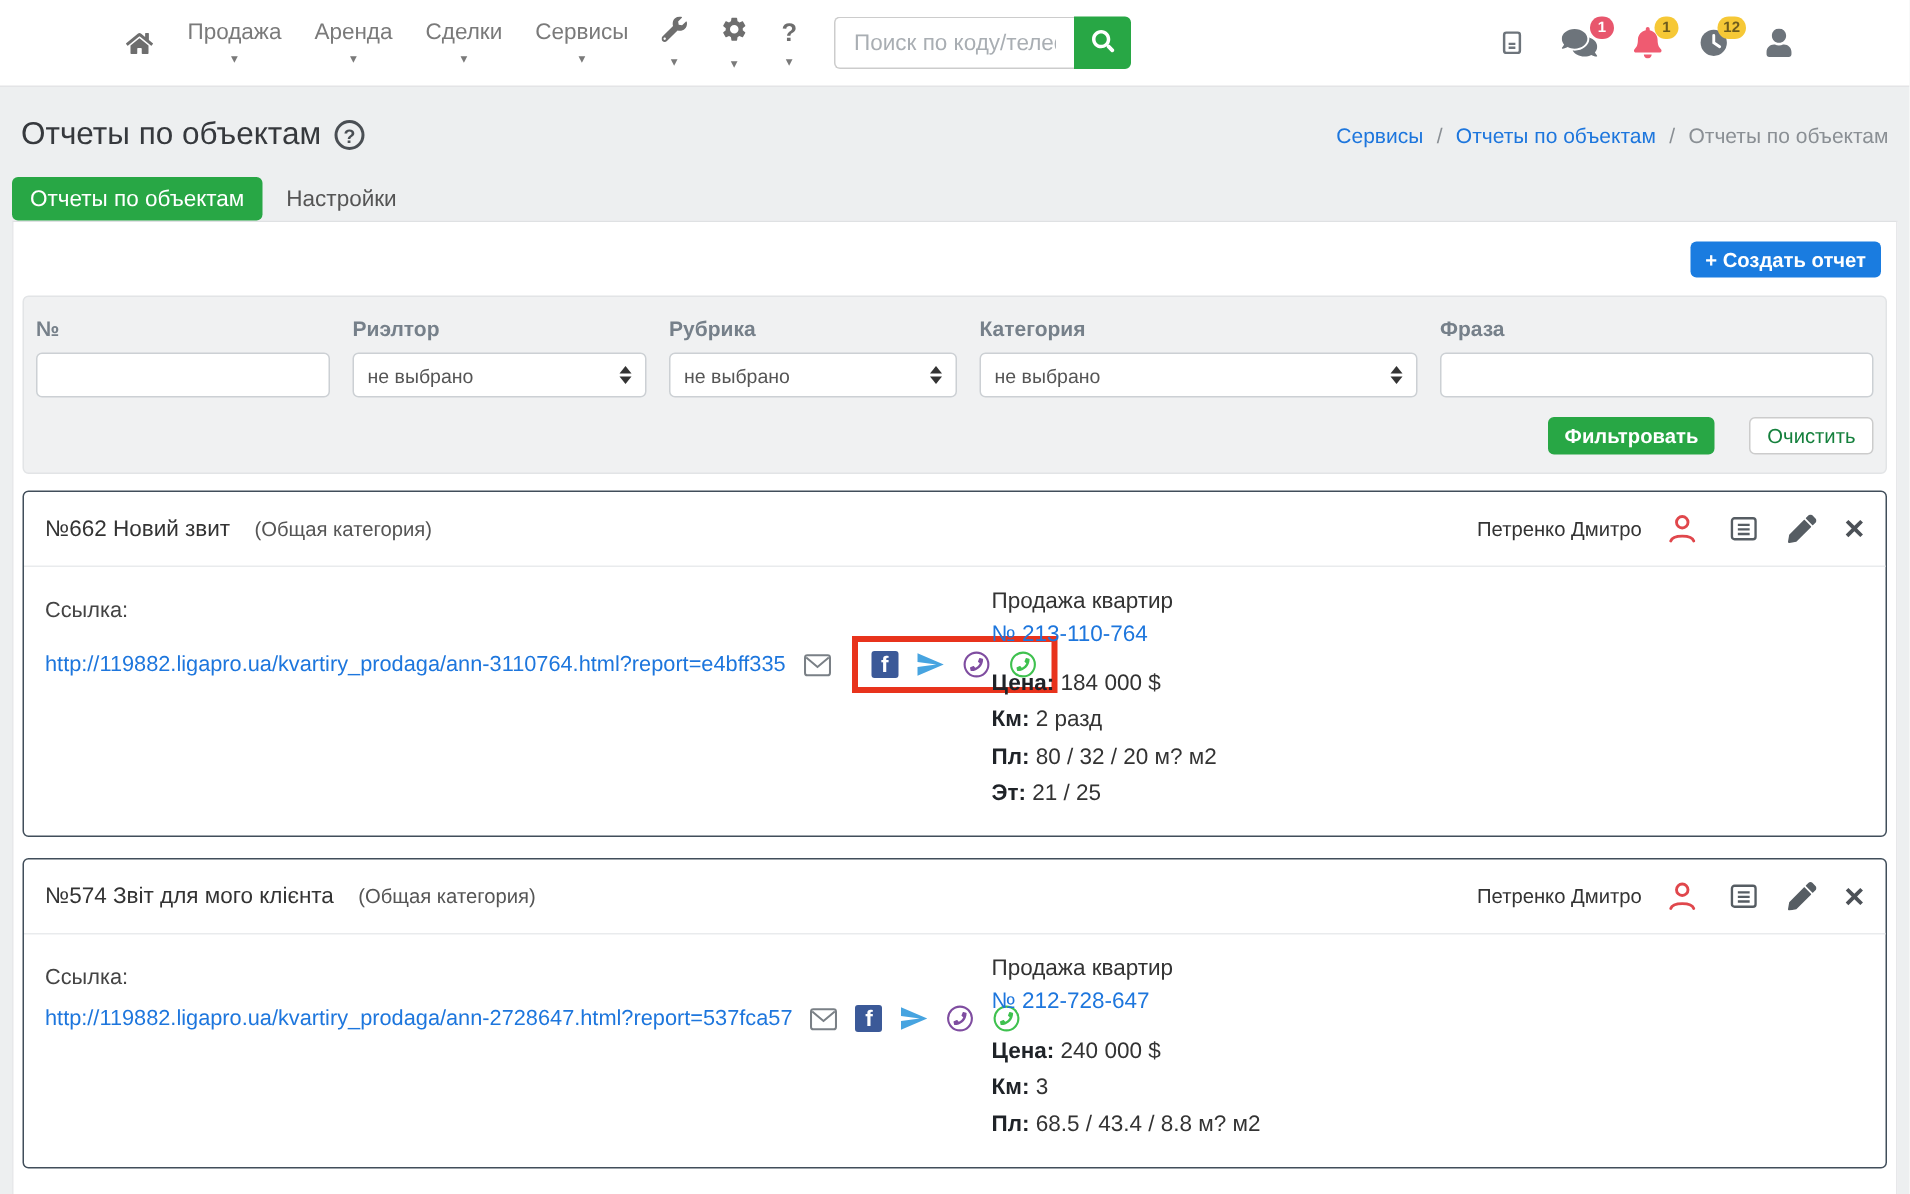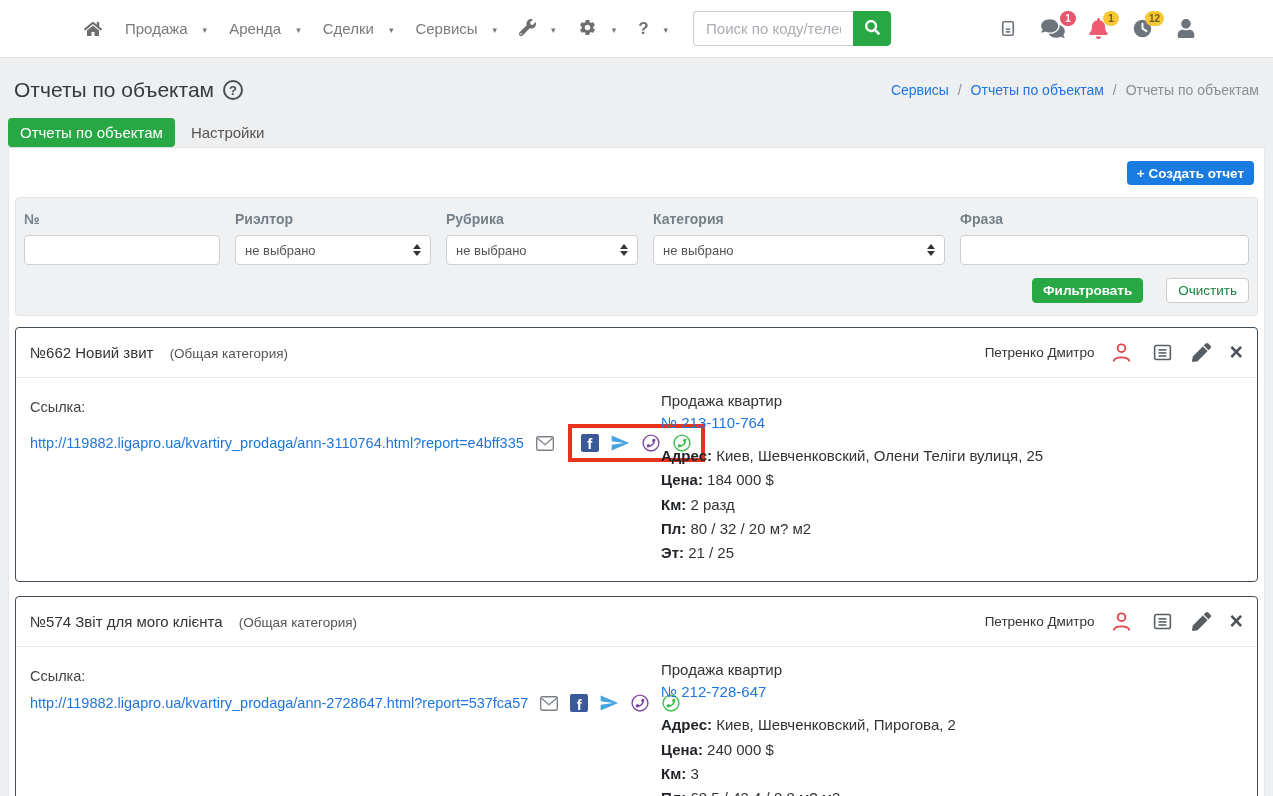--- a/index.html
+++ b/index.html
@@ -14,21 +14,21 @@
 
   
   .topnav {
     height:58px; background:#fff; border-bottom:1px solid #e3e4e6;
     display:flex; align-items:center; justify-content:space-between;
   }
   .nav-left { display:flex; align-items:center; margin-left:72px; }
   .nav-home { padding:0 12px; display:flex; align-items:center; }
   .nav-item {
     color:#7a7a7a; font-size:15px; padding:0 11px;
-    display:flex; align-items:center; gap:15px; cursor:pointer; white-space:nowrap;
+    display:flex; align-items:center; gap:2px; cursor:pointer; white-space:nowrap;flex-direction:column;
   }
   .caret { font-size:9px; color:#7a7a7a; margin-top:2px; }
   .nav-q { font-size:17px; font-weight:bold; color:#6e6e6e; }
   .search-group { display:flex; margin-left:14px; }
   .search-input {
     width:160px; height:35px; border:1px solid #ccc; border-right:none;
     border-radius:4px 0 0 4px; padding:0 12px; font-size:15px; color:#555;
     font-family:"Liberation Sans", sans-serif; outline:none;
   }
   .search-input::placeholder { color:#a9aeb3; }
@@ -367,21 +367,20 @@
                   </g>
                 </svg>
             </a>
           </div>
         </div>
       </div>
       <div class="detail-col">
         <div class="listing-type">Продажа квартир</div>
         <a class="listing-code">№ 213-110-764</a>
         <div class="props">
-          <div><b>Адрес:</b> <span>Киев, Шевченковский, Олени Теліги вулиця, 25</span></div>
           <div><b>Цена:</b> <span>184 000 $</span></div>
           <div><b>Км:</b> <span>2 разд</span></div>
           <div><b>Пл:</b> <span>80 / 32 / 20 м? м2</span></div>
           <div><b>Эт:</b> <span>21 / 25</span></div>
         </div>
       </div>
     </div>
   </div>
 
   <div class="card">
@@ -448,21 +447,20 @@
                   </g>
                 </svg>
             </a>
           </div>
         </div>
       </div>
       <div class="detail-col">
         <div class="listing-type">Продажа квартир</div>
         <a class="listing-code">№ 212-728-647</a>
         <div class="props">
-          <div><b>Адрес:</b> <span>Киев, Шевченковский, Пирогова, 2</span></div>
           <div><b>Цена:</b> <span>240 000 $</span></div>
           <div><b>Км:</b> <span>3</span></div>
           <div><b>Пл:</b> <span>68.5 / 43.4 / 8.8 м? м2</span></div>
 
         </div>
       </div>
     </div>
   </div>
 
 </div>

